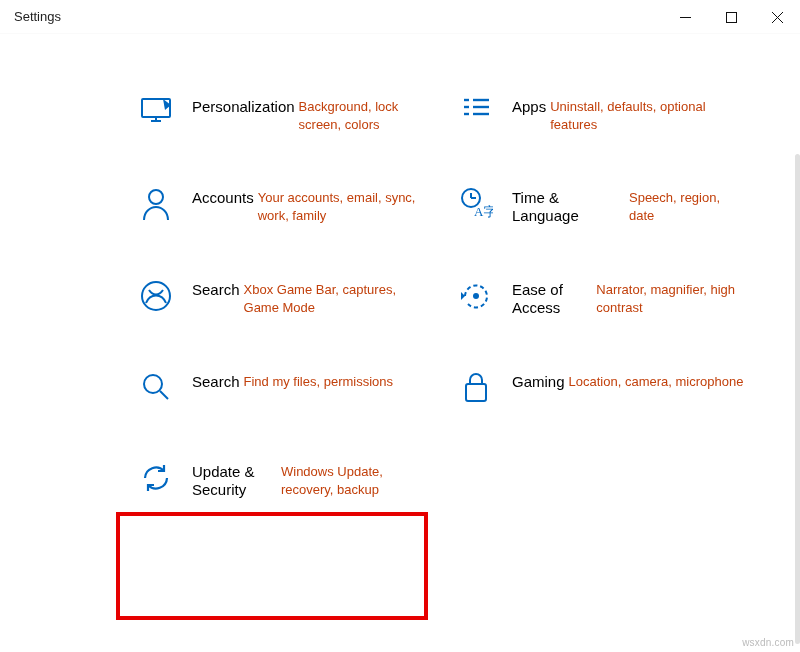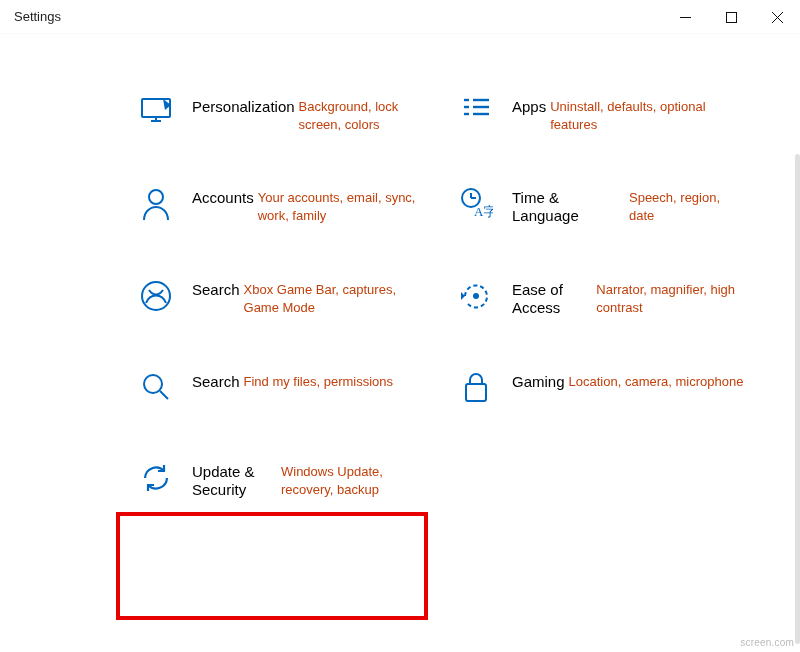--- a/index.html
+++ b/index.html
@@ -238,13 +238,13 @@
       </div>
     </div>
 
   </div>
 
   <div class="highlight" style="left:116px; top:478px; width:312px; height:108px;"></div>
 
   <div class="scroll-track"></div>
 </div>
 
-<div class="watermark">screen.com</div>
+<div class="watermark">wsxdn.com</div>
 
 </body></html>

